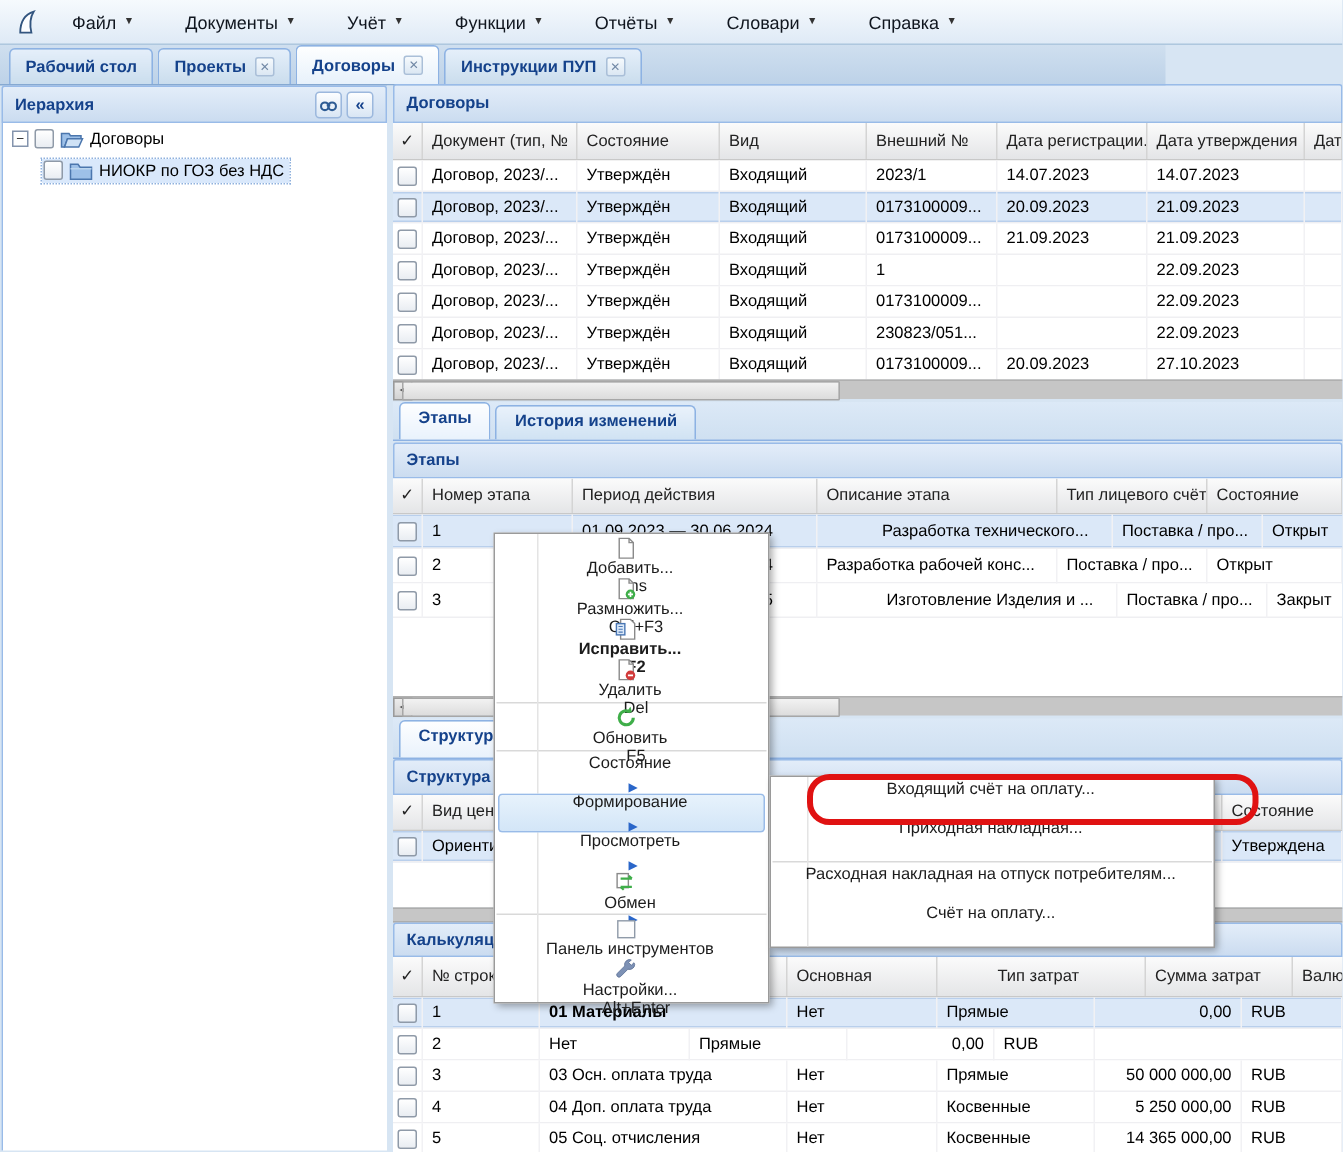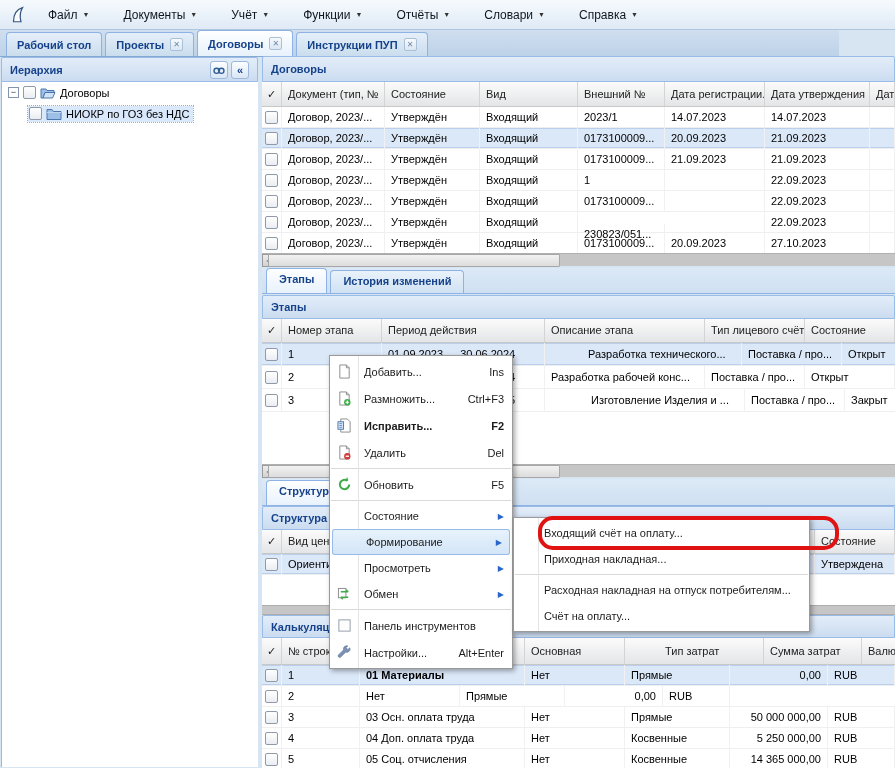--- a/index.html
+++ b/index.html
@@ -10,21 +10,21 @@
   
   .menubar { left:0; top:0; width:895px; height:30px;
     background:linear-gradient(#f6fafd,#dfeaf6); border-bottom:1px solid #aec7de;
     display:flex; align-items:center; padding-left:8px; }
   .logo { width:20px; height:20px; display:inline-flex; align-items:center; justify-content:center; margin-right:10px; }
   .mb-item { display:inline-flex; align-items:center; gap:5px; padding:4px 10px; margin-right:14px;
     color:#10161f; font-size:12px; cursor:default; border-radius:2px; }
   .mb-item .car { font-size:7px; color:#333; }
 
   
-  .tabbar { left:0; top:30px; width:839px; height:27px; background:linear-gradient(#cfdfef,#bdd2e8);
+  .tabbar { left:0; top:30px; width:777px; height:27px; background:linear-gradient(#cfdfef,#bdd2e8);
     border-bottom:1px solid #86a9d1; display:flex; align-items:flex-end; padding-left:6px; gap:3px; }
   .tab { height:24px; line-height:22px; padding:0 10px; border:1px solid #8db2e3; border-bottom:none;
     border-radius:4px 4px 0 0; background:linear-gradient(#e5effa,#cadded);
     color:#15428b; font-weight:bold; display:flex; align-items:center; gap:6px; }
   .tab.active { background:linear-gradient(#feffff,#e7f1fb); height:26px; }
   .tab-close { width:13px; height:13px; border:1px solid #aabfd8; border-radius:2px;
     background:linear-gradient(#f6fafd,#dbe7f3); color:#7188a5; font-size:8px; font-weight:normal;
     display:inline-flex; align-items:center; justify-content:center; }
 
   
@@ -78,21 +78,21 @@
   .tabstrip { background:linear-gradient(#dce9f7,#cfe0f1); border-bottom:1px solid #8db2e3;
     display:flex; align-items:flex-end; padding-left:4px; gap:3px; }
   .stab { height:23px; line-height:21px; padding:0 12px; border:1px solid #8db2e3; border-bottom:none;
     border-radius:4px 4px 0 0; background:linear-gradient(#e9f2fb,#d0e2f3); color:#15428b; font-weight:bold; }
   .stab.active { background:linear-gradient(#fdfeff,#e9f2fc); height:25px; }
 
   
   .menu { background:#fff; border:1px solid #9a9a9a; box-shadow:2px 2px 5px rgba(0,0,0,.35); z-index:40; }
   .menu-inner { position:relative; padding:2px 0; }
   .menu-gutter { position:absolute; left:28px; top:0; bottom:0; width:1px; background:#e4e4e4; }
-  .menu-item { display:flex; align-items:center; height:27px; padding-right:8px; color:#1c1c1c; position:relative; }
+  .menu-item { display:flex; align-items:center; height:27px; padding-right:8px; color:#1c1c1c; position:relative;flex-direction:column; }
   .menu-item.short { height:26px; }
   .mi-ico { width:28px; flex:none; display:flex; align-items:center; justify-content:center; }
   .mi-label { padding-left:6px; flex:1; white-space:nowrap; }
   .mi-label.b { font-weight:bold; }
   .mi-short { margin-left:14px; color:#1c1c1c; white-space:nowrap; }
   .mi-arrow { margin-left:10px; color:#2a66c9; font-size:8px; }
   .menu-item.hl { background:linear-gradient(#e8f3fc,#d2e5f7); box-shadow:inset 0 0 0 1px #99bbe8;
     border-radius:3px; margin:0 2px; }
   .menu-sep { height:1px; background:#d9d9d9; margin:2px 1px; }
 
@@ -278,21 +278,21 @@
       <div class="gcell" style="width: 105px;">22.09.2023</div>
       <div class="gcell" style="width: 25px;"></div>
     </div>
     <div class="grow">
       <div class="gcell cbcell" style="width: 20px;">
         <span class="cb"></span>
       </div>
       <div class="gcell" style="width: 103px;">Договор, 2023/...</div>
       <div class="gcell" style="width: 95px;">Утверждён</div>
       <div class="gcell" style="width: 98px;">Входящий</div>
-      <div class="gcell" style="width: 87px; margin-top: 12px;">230823/051...</div>
+      <div class="gcell" style="width: 87px;">230823/051...</div>
       <div class="gcell" style="width: 100px;"></div>
       <div class="gcell" style="width: 105px;">22.09.2023</div>
       <div class="gcell" style="width: 25px;"></div>
     </div>
     <div class="grow">
       <div class="gcell cbcell" style="width: 20px;">
         <span class="cb"></span>
       </div>
       <div class="gcell" style="width: 103px;">Договор, 2023/...</div>
       <div class="gcell" style="width: 95px;">Утверждён</div>

